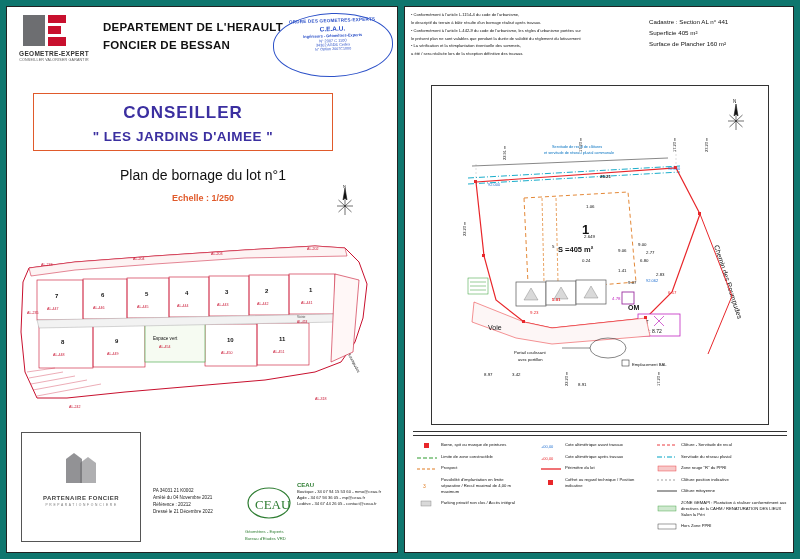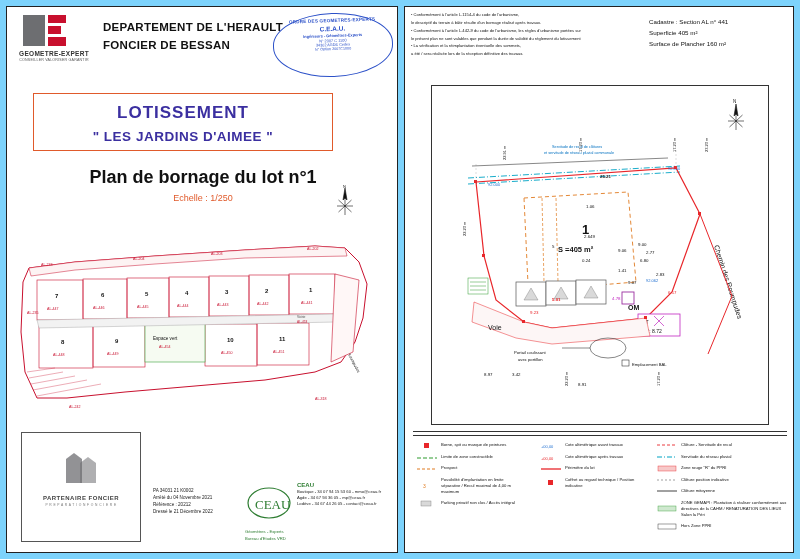--- a/index.html
+++ b/index.html
@@ -4,21 +4,21 @@
 <style>
   * { box-sizing: border-box; }
   html, body { margin:0; padding:0; }
   body {
     width:800px; height:559px;
     background:#fff;
     font-family:"Liberation Sans", sans-serif;
     font-size:7px; color:#111;
     overflow:hidden;
   }
-  #sheet { position:relative; width:800px; height:559px; background:#7dd3fc; }
+  #sheet { position:relative; width:800px; height:559px; background:#0f766e; }
 
   .panel {
     position:absolute; top:6px; height:547px;
     border:1px solid #222; background:#fff;
   }
   #left-panel { left:6px; width:392px; }
   #right-panel { left:404px; width:390px; }
 
   
   .header-row { position:absolute; top:4px; left:4px; width:384px; height:68px; }
@@ -49,23 +49,23 @@
   .stamp .s6 { font-size:3.7px; }
 
   .title-box {
     position:absolute; left:26px; top:86px; width:300px; height:58px;
     border:1px solid #e05a2b; background:#fff;
   }
   .t-lotissement { text-align:center; font-size:17px; font-weight:bold; color:#3b2fa0; margin-top:9px; letter-spacing:1px; }
   .t-name { text-align:center; font-size:13.5px; font-weight:bold; color:#3b2fa0; margin-top:6px; letter-spacing:.5px; }
 
   .plan-title { position:absolute; left:0; top:160px; width:392px; text-align:center;
-                font-size:18px; font-weight:bold; color:#111; }
+                font-size:14px; font-weight:normal; color:#111; }
   .echelle { position:absolute; left:0; top:186px; width:392px; text-align:center;
-             font-size:9px; font-weight:normal; color:#e05a2b; }
+             font-size:9px; font-weight:bold; color:#e05a2b; }
 
   .north-mini { position:absolute; left:318px; top:178px; width:40px; height:34px; }
 
   .mini-plan { position:absolute; left:8px; top:215px; width:376px; height:200px; }
 
   .footer-left {
     position:absolute; left:14px; top:425px; width:120px; height:110px;
     border:1px solid #555;
   }
   .pf-mark { margin:14px auto 0; width:46px; height:42px; }
@@ -131,21 +131,21 @@
         <div class="s1">ORDRE DES GEOMETRES-EXPERTS</div>
         <div class="s2">C.E.A.U.</div>
         <div class="s3">Ingénieurs - Géomètres-Experts</div>
         <div class="s4">N° 2007 C 1100</div>
         <div class="s5">34302 AGDE Cedex</div>
         <div class="s6">N° Option  2007C1000</div>
       </div>
     </div>
 
     <div class="title-box">
-      <div class="t-lotissement">LOTISSEMENT</div>
+      <div class="t-lotissement">CONSEILLER</div>
       <div class="t-name">" LES JARDINS D'AIMEE "</div>
     </div>
 
     <div class="plan-title">Plan de bornage du lot n°1</div>
     <div class="echelle">Echelle : 1/250</div>
 
     <div class="north-mini">
       <svg width="40" height="34" viewBox="0 0 40 34">
         <g stroke="#111" stroke-width="0.6" fill="#111">
           <polygon points="20,3 22,15 20,13 18,15"></polygon>

